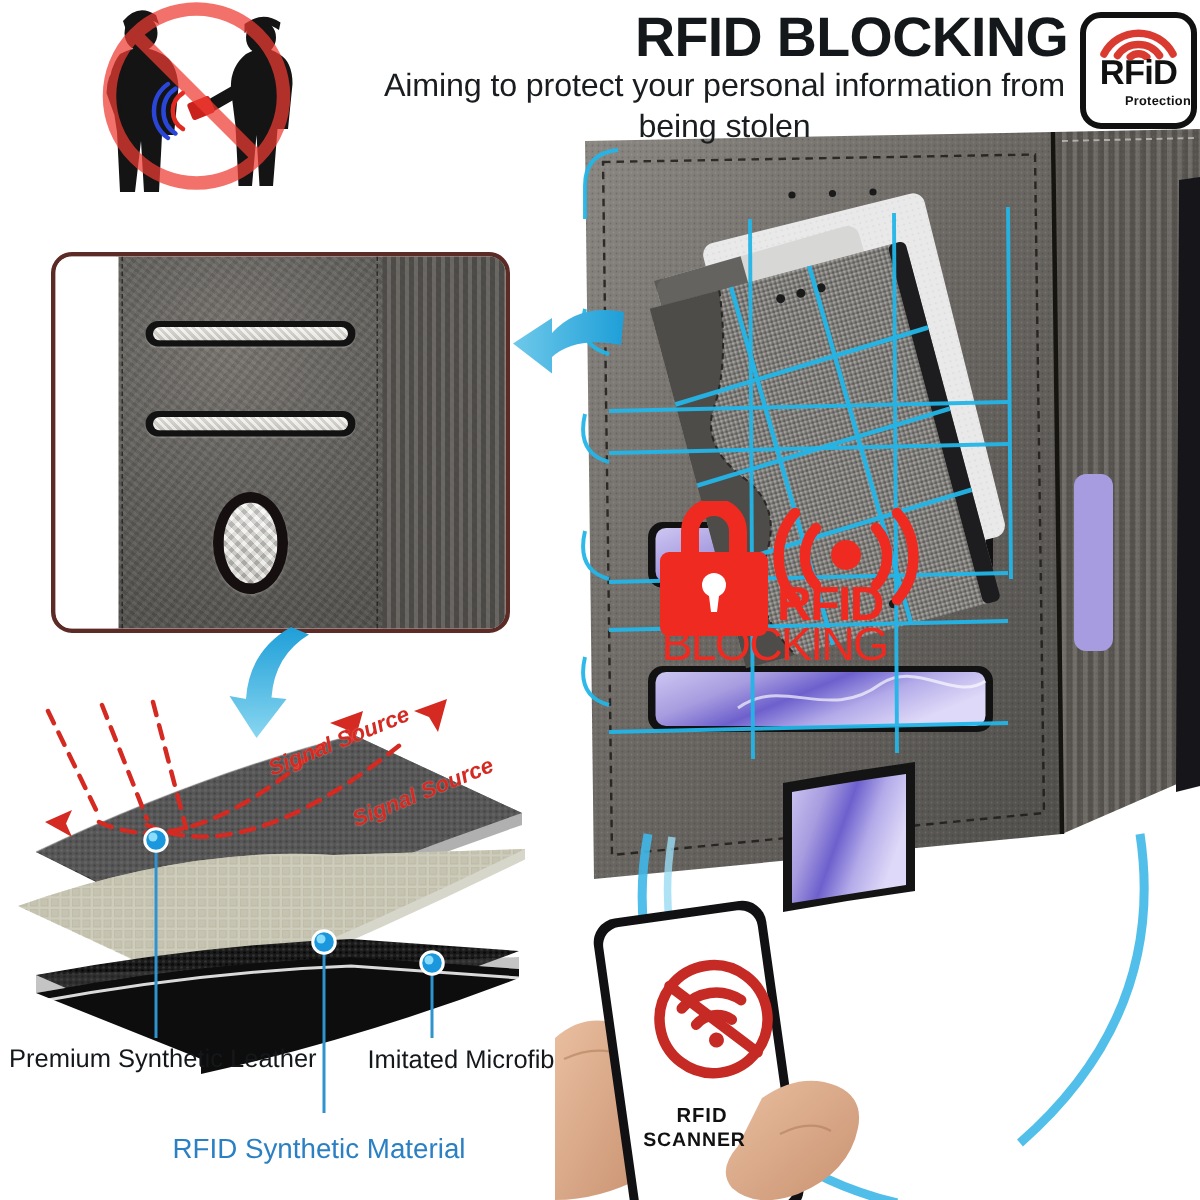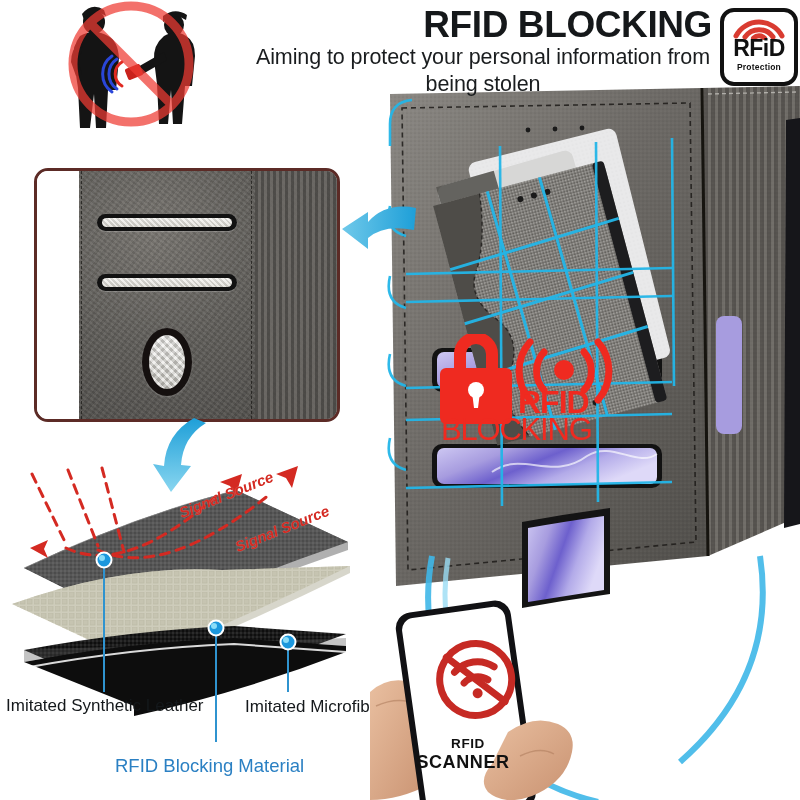--- a/index.html
+++ b/index.html
@@ -28,21 +28,21 @@
     position:absolute;right:0px;top:6px;width:78px;height:78px;
     border:4px solid #111;border-radius:14px;background:#fff;
     box-sizing:border-box;
   }
   #rfid-badge .wave{position:absolute;left:0;top:4px;width:100%;height:24px;}
   #rfid-badge .bmain{
     position:absolute;left:0;right:0;top:25px;text-align:center;
     font-size:23px;font-weight:bold;color:#111;letter-spacing:-0.5px;line-height:23px;
   }
   #rfid-badge .bsub{
-    position:absolute;left:0;right:0;top:50px;text-align:center;
+    position:absolute;left:0;right:0;top:50px;text-align:right;
     font-size:8.5px;font-weight:bold;color:#111;letter-spacing:0.2px;
   }
 
   
   #thief{left:22px;top:0px;width:218px;height:130px;}
 
   
   #cardpanel{
     left:34px;top:168px;width:300px;height:248px;
     border:3px solid #5c2b26;border-radius:14px;overflow:hidden;background:#fff;
@@ -111,21 +111,21 @@
   }
 
   
   #phonehand{left:370px;top:596px;width:240px;height:204px;}
   #phone-screen-txt1{
     position:absolute;left:46px;top:140px;width:104px;text-align:center;
     font-size:13.5px;font-weight:bold;color:#111;letter-spacing:.6px;
   }
   #phone-screen-txt2{
     position:absolute;left:36px;top:156px;width:114px;text-align:center;
-    font-size:18px;font-weight:bold;color:#111;letter-spacing:.6px;
+    font-size:13px;font-weight:bold;color:#111;letter-spacing:.6px;
   }
 </style>
 </head>
 <body>
 
 <div class="stage">
 
   <div class="abs" id="mainphoto">
     <svg width="428" height="714" viewBox="0 0 428 714" xmlns="http://www.w3.org/2000/svg">
       <defs>
@@ -425,23 +425,23 @@
         <line x1="282" y1="190" x2="282" y2="240" stroke="#2f93cf" stroke-width="2"></line>
         <circle cx="282" cy="190" r="7.5" fill="#1b97dd" stroke="#ffffff" stroke-width="2"></circle>
         <circle cx="280" cy="188" r="3" fill="#8adcf8"></circle>
       </g>
     </svg>
   </div>
 
   <div class="sigtxt abs" style="left:176px;top:486px;transform:rotate(-22deg);">Signal Source</div>
   <div class="sigtxt abs" style="left:232px;top:520px;transform:rotate(-22deg);">Signal Source</div>
 
-  <div class="lbl" id="lbl-leather">Imitated Synthetic Leather</div>
+  <div class="lbl" id="lbl-leather">Premium Synthetic Leather</div>
   <div class="lbl" id="lbl-micro">Imitated Microfiber</div>
-  <div class="lbl" id="lbl-rfidmat">RFID Blocking Material</div>
+  <div class="lbl" id="lbl-rfidmat">RFID Synthetic Material</div>
 
   <div class="abs" id="rfid-lock">
     <svg width="190" height="118" viewBox="0 0 190 118" xmlns="http://www.w3.org/2000/svg">
 
       <g fill="#ef2a20">
         <path d="M22 36 L22 20 a22 22 0 0 1 44 0 L66 36 L54 36 L54 20 a10 10 0 0 0 -20 0 L34 36 Z"></path>
         <rect x="8" y="34" width="72" height="56" rx="6"></rect>
         <circle cx="44" cy="56" r="8" fill="#ffffff"></circle>
         <path d="M40 58 L48 58 L46 74 L42 74 Z" fill="#ffffff"></path>
       </g>

